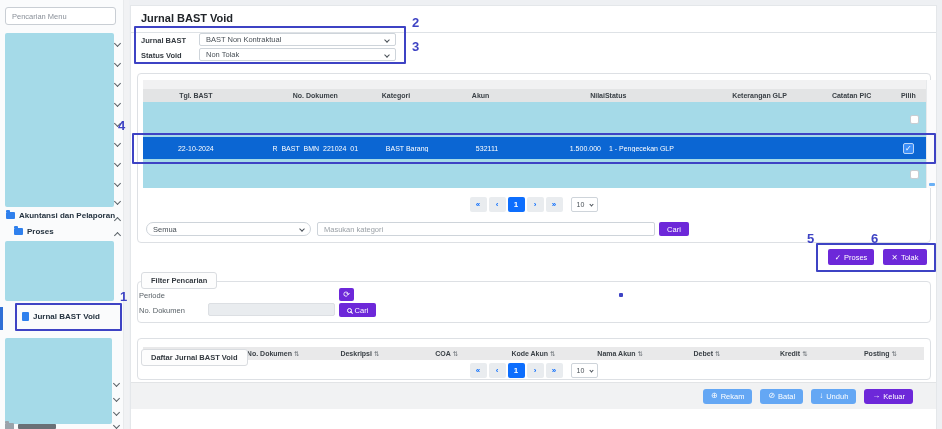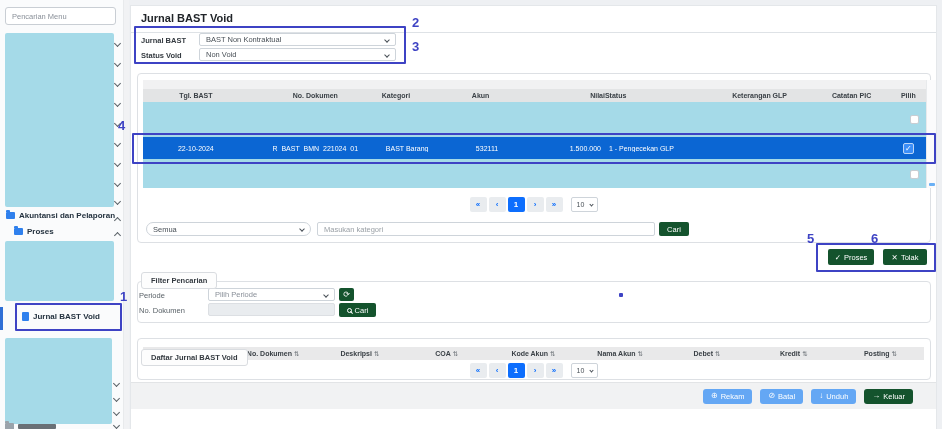--- a/index.html
+++ b/index.html
@@ -64,21 +64,21 @@
 
   
   .pager { position:absolute; left:0; width:100%; display:flex; justify-content:center; align-items:center; gap:2px; }
   .pg { width:17px; height:15px; background:#e9ecef; border-radius:2px; color:#0d6efd; font-size:8px; display:flex; align-items:center; justify-content:center; font-weight:bold; }
   .pg.active { background:#0d6efd; color:#fff; }
   .mini-select { position:relative; margin-left:6px; width:27px; height:15px; border:1px solid #ced4da; border-radius:2px; font-size:7px; color:#495057; display:flex; align-items:center; padding-left:5px; background:#fff; }
   .mini-select .chv { position:absolute; right:4px; width:3px; height:3px; border-color:#495057; }
 
   .text-input { position:absolute; height:14px; border:1px solid #ced4da; border-radius:2px; font-size:7.5px; padding:0 6px; color:#333; background:#fff; font-family:"Liberation Sans", sans-serif; }
   .text-input::placeholder { color:#9aa0a6; }
-  .btn { position:absolute; background:#14532d; color:#fff; border-radius:2px; font-size:7.5px; display:flex; align-items:center; justify-content:center; gap:3px; }
+  .btn { position:absolute; background:#6d28d9; color:#fff; border-radius:2px; font-size:7.5px; display:flex; align-items:center; justify-content:center; gap:3px; }
   .btn-pale { background:#64a7f4; }
   .lens { width:5px; height:5px; border:1px solid #fff; border-radius:50%; position:relative; display:inline-block; flex:none; }
   .lens::after { content:''; position:absolute; width:3px; height:1.2px; background:#fff; transform:rotate(45deg); right:-2.4px; bottom:-1.4px; }
 
   
   .thead2 { position:absolute; left:12px; top:341px; width:781px; height:13px; background:#e9e9ea; display:flex; align-items:center; }
   .th2 { width:11.111%; font-size:7px; font-weight:bold; color:#3a4046; text-align:center; display:flex; justify-content:center; align-items:center; gap:2px; }
   .sort { font-size:6.5px; color:#6a7076; font-weight:normal; }
 
   
@@ -146,21 +146,21 @@
     <div class="page-title">Jurnal BAST Void</div>
     <div class="title-divider"></div>
 
     <div class="form-label" style="top:30px">Jurnal BAST</div>
     <div class="select" style="left:68px; top:27px; width:197px;">
       <span>BAST Non Kontraktual</span>
       <span class="chv"></span>
     </div>
     <div class="form-label" style="top:45px">Status Void</div>
     <div class="select" style="left:68px; top:42px; width:197px;">
-      <span>Non Void</span>
+      <span>Non Tolak</span>
       <span class="chv"></span>
     </div>
     <div class="ann-box" style="left:3px; top:20px; width:272px; height:38px;"></div>
     <div class="ann-num" style="left:281px; top:10px;">2</div>
     <div class="ann-num" style="left:281px; top:34px;">3</div>
 
     <div class="fieldset" style="left:6px; top:67px; width:794px; height:170px;"></div>
 
     <div class="tbl">
       <div class="tbl-strip"></div>
@@ -234,24 +234,20 @@
       <span>Tolak</span>
     </div>
     <div class="ann-box" style="left:685px; top:237px; width:120px; height:29px;"></div>
     <div class="ann-num" style="left:676px; top:226px;">5</div>
     <div class="ann-num" style="left:740px; top:226px;">6</div>
 
     <div class="fieldset" style="left:6px; top:275px; width:794px; height:42px;"></div>
     <div class="tab" style="left:10px; top:266px;">Filter Pencarian</div>
 
     <div class="form-label" style="left:8px; top:285px; font-weight:normal; color:#5a6268;">Periode</div>
-    <div class="select muted" style="left:77px; top:282px; width:127px;">
-      <span>Pilih Periode</span>
-      <span class="chv"></span>
-    </div>
     <div class="btn" style="left:208px; top:282px; width:15px; height:13px;">
       <span style="font-size:8px">⟳</span>
     </div>
     <div class="form-label" style="left:8px; top:300px; font-weight:normal; color:#5a6268;">No. Dokumen</div>
     <input class="text-input" style="left: 77px; top: 297px; width: 127px; height: 13px; background: rgb(233, 236, 239); border-color: rgb(220, 223, 227);" disabled="">
     <div class="btn" style="left:208px; top:297px; width:37px; height:14px;">
       <span class="lens"></span>
       <span>Cari</span>
     </div>
     <div class="dot" style="left:488px; top:287px;"></div>

